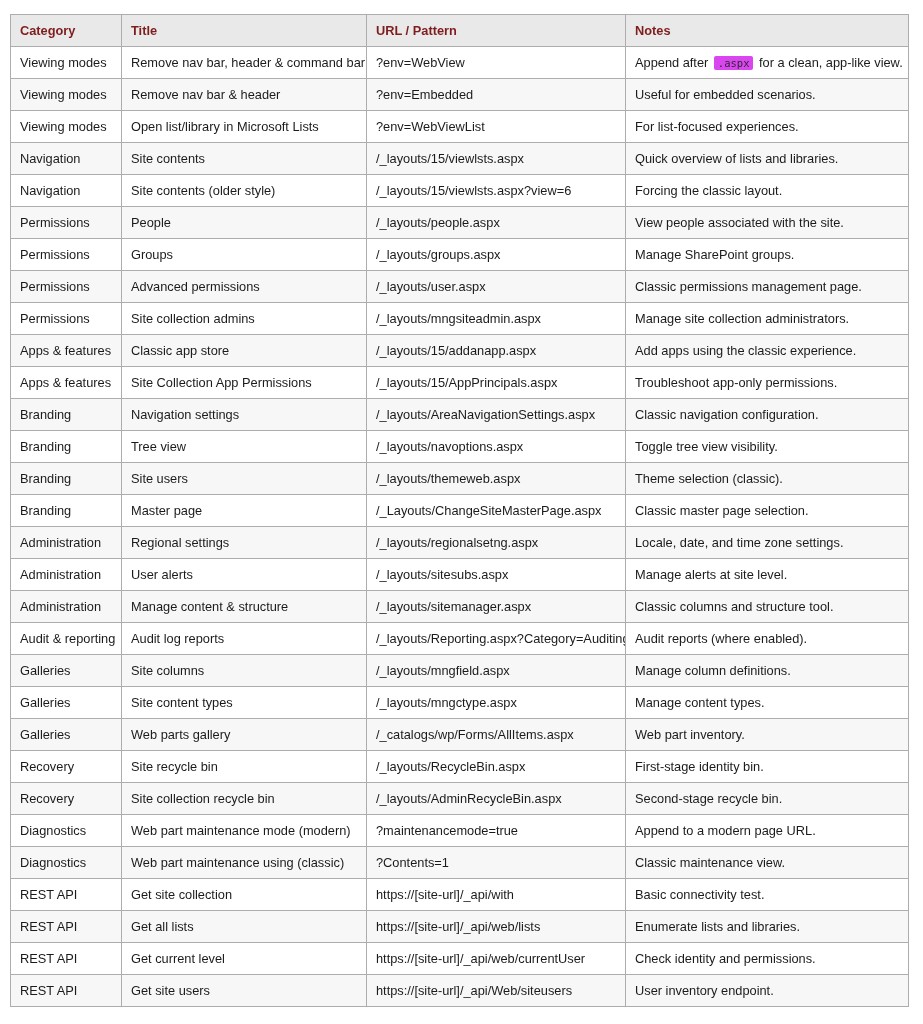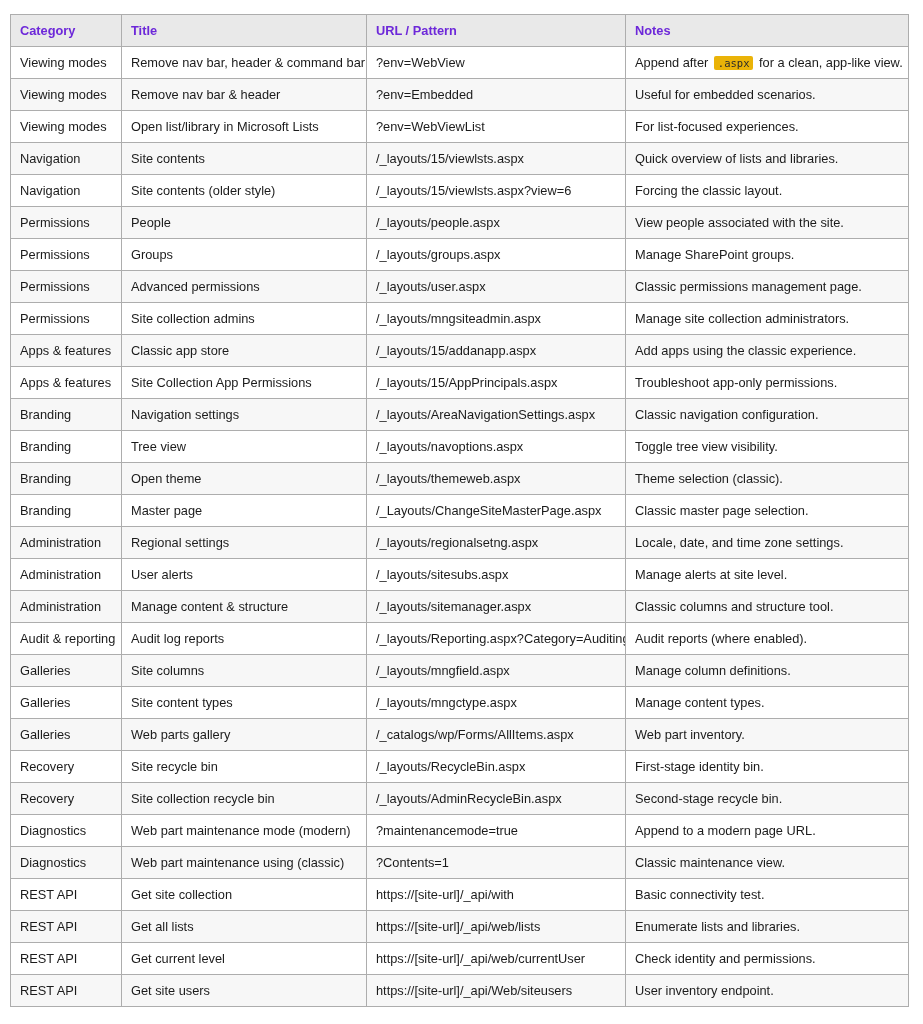--- a/index.html
+++ b/index.html
@@ -26,29 +26,29 @@
     height: 31px;
     padding: 0 9px;
     text-align: left;
     vertical-align: middle;
     white-space: nowrap;
     overflow: hidden;
   }
   .ref-table thead th {
     background: #e9e9e9;
     font-weight: bold;
-    color: #6d28d9;
+    color: #7f1d1d;
   }
   .ref-table tbody tr:nth-child(even) td {
     background: #f7f7f7;
   }
   .code-chip {
     font-family: "DejaVu Sans Mono", "Liberation Mono", monospace;
     font-size: 10.5px;
-    background: #eab308;
+    background: #d946ef;
     color: #2a2a2a;
     padding: 1px 4px;
     margin: 0 2px;
     border-radius: 2px;
   }
 </style>
 </head>
 <body>
 
 <div class="page">
@@ -141,21 +141,21 @@
     <td>Classic navigation configuration.</td>
   </tr>
         <tr>
     <td>Branding</td>
     <td>Tree view</td>
     <td>/_layouts/navoptions.aspx</td>
     <td>Toggle tree view visibility.</td>
   </tr>
         <tr>
     <td>Branding</td>
-    <td>Open theme</td>
+    <td>Site users</td>
     <td>/_layouts/themeweb.aspx</td>
     <td>Theme selection (classic).</td>
   </tr>
         <tr>
     <td>Branding</td>
     <td>Master page</td>
     <td>/_Layouts/ChangeSiteMasterPage.aspx</td>
     <td>Classic master page selection.</td>
   </tr>
         <tr>

